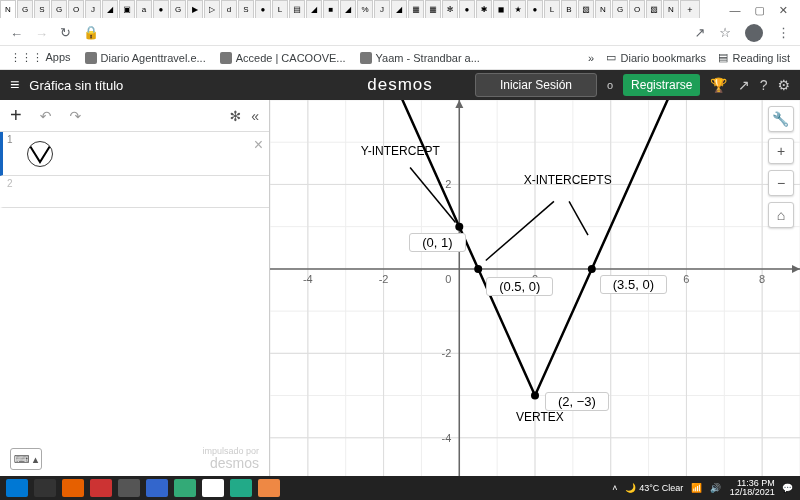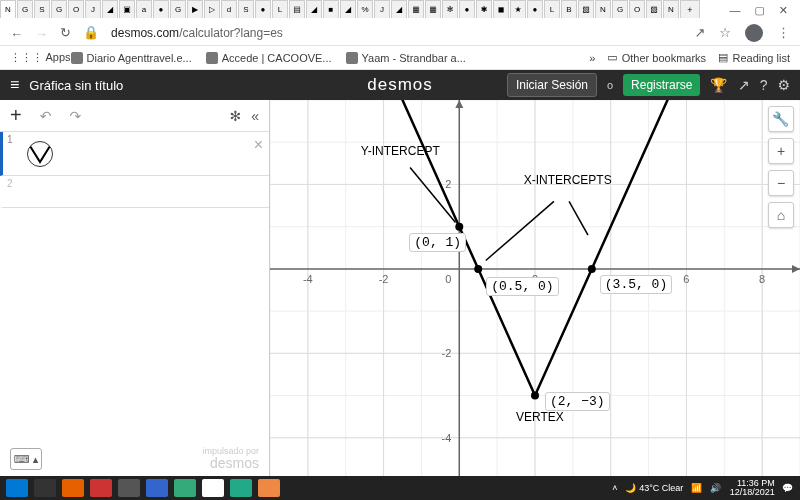--- a/index.html
+++ b/index.html
@@ -9,30 +9,30 @@
   .browser-tab { width:20px; height:18px; border:1px solid #ccc; border-bottom:none; margin-right:1px; font-size:9px; display:flex; align-items:center; justify-content:center; background:#f1f1f1; }
   .browser-tab.active { background:#fff; }
   .window-controls { margin-left:auto; display:flex; gap:14px; padding-right:12px; font-size:11px; color:#555; }
   .addrbar { height:26px; display:flex; align-items:center; padding:0 10px; gap:12px; border-bottom:1px solid #e3e3e3; }
   .addrbar .icon { font-size:13px; color:#5f6368; }
   .url { font-size:12px; color:#202124; }
   .url .dom { color:#202124; }
   .url .path { color:#5f6368; }
   .addr-right { margin-left:auto; display:flex; gap:14px; align-items:center; }
   .avatar { width:18px; height:18px; border-radius:50%; background:#5f6368; }
-  .bookmarks { height:24px; display:flex; align-items:center; padding:0 10px; border-bottom:1px solid #e3e3e3; font-size:11px; color:#3c4043; }
+  .bookmarks { height:24px; display:flex; align-items:center; padding:0 10px; gap:14px; border-bottom:1px solid #e3e3e3; font-size:11px; color:#3c4043; }
   .bookmarks .item { display:flex; align-items:center; gap:4px; }
   .favicon { width:12px; height:12px; background:#777; border-radius:2px; }
   .bm-right { margin-left:auto; display:flex; gap:12px; align-items:center; }
   .app-header { height:30px; background:#2a2a2a; color:#fff; display:flex; align-items:center; padding:0 10px; }
   .hamburger { font-size:16px; margin-right:10px; }
   .doc-title { font-size:13px; }
   .brand { position:absolute; left:50%; transform:translateX(-50%); font-family:Arial; font-size:17px; letter-spacing:1px; }
   .header-right { margin-left:auto; display:flex; align-items:center; gap:10px; font-size:12px; }
-  .btn-login { background:#444; border:1px solid #666; padding:4px 8px; border-radius:3px; font-size:12px; color:#fff; }
+  .btn-login { background:#444; border:1px solid #666; padding:4px 24px; border-radius:3px; font-size:12px; color:#fff; }
   .btn-signup { background:#1e9e57; padding:4px 8px; border-radius:3px; font-size:12px; color:#fff; }
   .o-sep { font-size:11px; color:#ccc; }
   .hdr-ico { font-size:14px; color:#ccc; }
   .trophy { color:#f5c518; }
   .workspace { display:flex; height:calc(100% - 20px - 26px - 24px - 30px - 24px); }
   .left-panel { width:270px; border-right:1px solid #ccc; display:flex; flex-direction:column; }
   .expr-toolbar { height:32px; display:flex; align-items:center; padding:0 10px; border-bottom:1px solid #ddd; }
   .expr-toolbar .plus { font-size:20px; color:#333; }
   .expr-toolbar .undo,.expr-toolbar .redo { margin-left:18px; font-size:14px; color:#999; }
   .expr-toolbar .spacer { flex:1; }
@@ -48,21 +48,21 @@
   .expr-row.empty { height:32px; border-left:3px solid transparent; }
   .expr-row.empty .expr-index { color:#bbb; }
   .panel-footer { margin-top:auto; display:flex; align-items:flex-end; padding:6px 10px; }
   .keypad-toggle { width:32px; height:22px; border:1px solid #aaa; border-radius:3px; display:flex; align-items:center; justify-content:center; gap:2px; font-size:11px; color:#555; }
   .powered { margin-left:auto; text-align:right; font-size:9px; color:#ccc; line-height:1; }
   .powered .big { font-size:14px; }
   .graph-area { flex:1; position:relative; background:#fff; overflow:hidden; }
   .graph-area svg { position:absolute; inset:0; }
   .graph-controls { position:absolute; right:6px; top:6px; display:flex; flex-direction:column; gap:6px; }
   .gc-btn { width:26px; height:26px; background:#fff; border:1px solid #ccc; border-radius:3px; box-shadow:0 1px 2px rgba(0,0,0,.15); display:flex; align-items:center; justify-content:center; font-size:14px; color:#555; }
-  .pt-label { font-family:Liberation Mono, monospace; font-size:13px; background:#fff; border:1px solid #ccc; border-radius:3px; padding:1px 4px; }
+  .pt-label { font-family:Liberation Sans, sans-serif; font-size:13px; background:#fff; border:1px solid #ccc; border-radius:3px; padding:1px 12px; }
   .taskbar { position:absolute; bottom:0; left:0; right:0; height:24px; background:#222; display:flex; align-items:center; padding:0 6px; gap:6px; }
   .task-item { width:22px; height:18px; background:#444; border-radius:2px; }
   .task-item.win { background:#0078d4; }
   .tray { margin-left:auto; display:flex; align-items:center; gap:8px; color:#fff; font-size:9px; }
   .tray .clock { text-align:right; line-height:1; }
 </style>
 </head>
 <body>
 
 <div class="titlebar">
@@ -114,41 +114,38 @@
     <span>▢</span>
     <span>✕</span>
   </div>
 </div>
 
 <div class="addrbar">
   <span class="icon">←</span>
   <span class="icon" style="color:#ccc">→</span>
   <span class="icon">↻</span>
   <span class="icon">🔒</span>
-  <span class="url">
-    <span class="dom">desmos.com</span><span class="path">/calculator?lang=es</span>
-  </span>
   <div class="addr-right">
     <span class="icon">↗</span>
     <span class="icon">☆</span>
     <span class="avatar"></span>
     <span class="icon">⋮</span>
   </div>
 </div>
 
 <div class="bookmarks">
   <span>⋮⋮⋮ <span>Apps</span></span>
   <div id="bm-list" style="display:flex;gap:14px">
       <span class="item"><span class="favicon"></span> Diario Agenttravel.e...</span>
       <span class="item"><span class="favicon"></span> Accede | CACOOVE...</span>
       <span class="item"><span class="favicon"></span> Yaam - Strandbar a...</span>
     </div>
   <div class="bm-right">
     <span>»</span>
-    <span class="item">▭ <span>Other bookmarks</span></span>
+    <span class="item">▭ <span>Diario bookmarks</span></span>
     <span class="item">▤ <span>Reading list</span></span>
   </div>
 </div>
 
 <div class="app-header">
   <span class="hamburger">≡</span>
   <span class="doc-title">Gráfica sin título</span>
   <span class="brand">desmos</span>
   <div class="header-right">
     <span class="btn-login">Iniciar Sesión</span>

